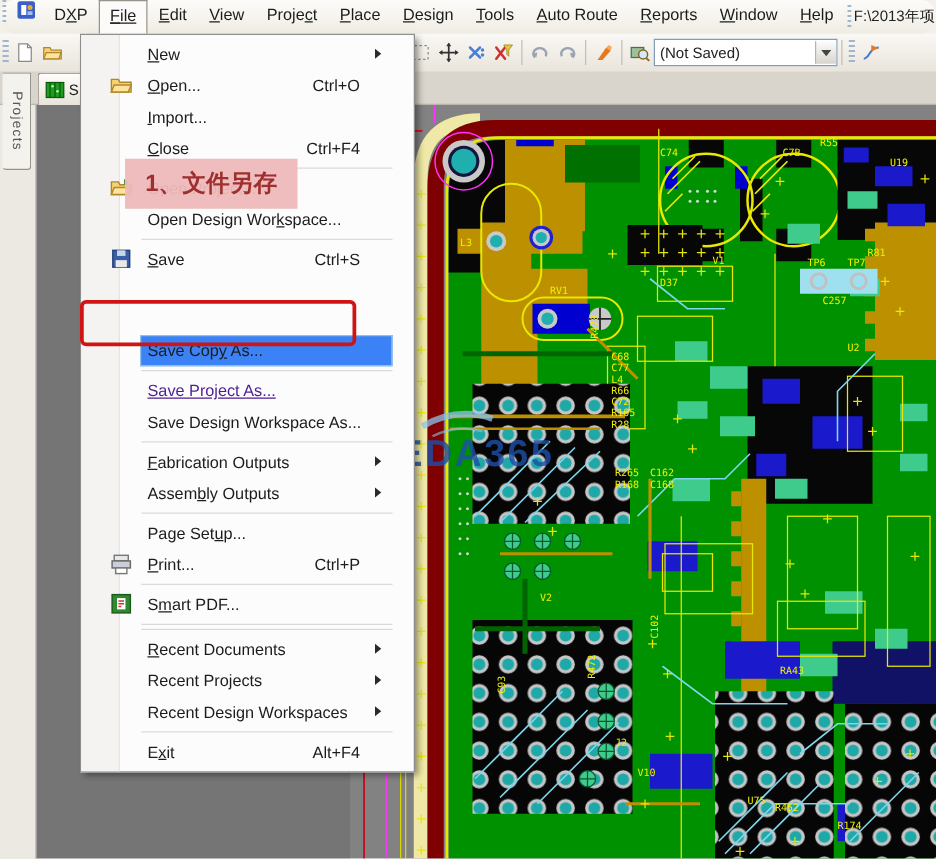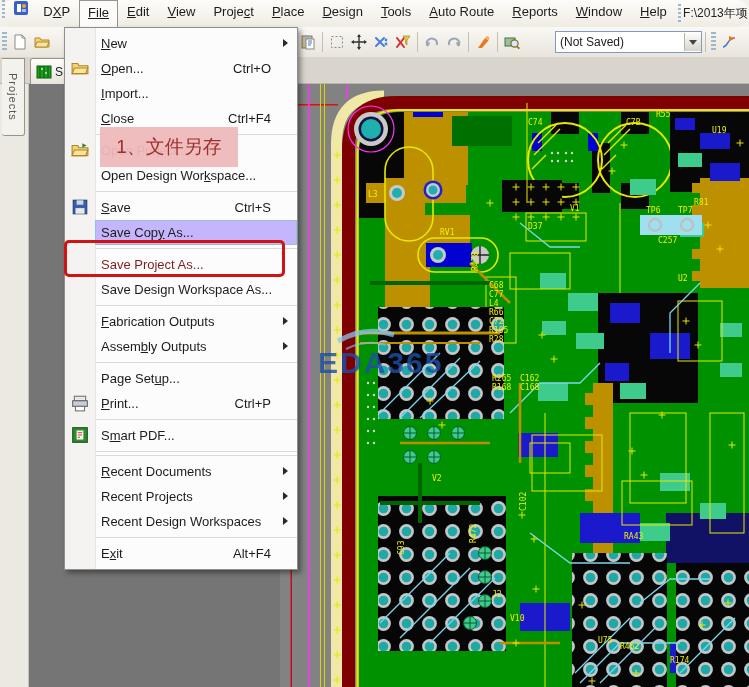--- a/index.html
+++ b/index.html
@@ -18,21 +18,21 @@
     padding:4px 8px 6px 8px;position:relative;z-index:21;text-decoration:underline;}
   #mb-path{margin-left:auto;display:flex;align-items:center;overflow:hidden;}
   #mb-path .txt{font-size:12px;color:#222;overflow:hidden;}
   u{text-decoration:underline;}
   
   #toolbar{position:absolute;left:0;top:27px;width:749px;height:30px;
     background:linear-gradient(#FAF8F4,#E9E5DC);display:flex;align-items:center;z-index:5;}
   .tb-btn{width:22px;height:22px;display:flex;align-items:center;justify-content:center;flex:0 0 auto;}
   .tb-sep{width:1px;height:20px;background:#C3BFB5;margin:0 3px;flex:0 0 auto;}
   .combo{width:145px;height:20px;border:1px solid #7F9DB9;background:#fff;display:flex;
-    align-items:center;font-size:12px;color:#222;flex:0 0 auto;margin-left:32px;}
+    align-items:center;font-size:12px;color:#222;flex:0 0 auto;}
   .combo .val{flex:1;padding-left:4px;}
   .combo .btn{width:16px;height:18px;background:linear-gradient(#FDFDFD,#D8D4CC);
     border-left:1px solid #B8B4AC;display:flex;align-items:center;justify-content:center;}
   .tri-d{width:0;height:0;border-left:4px solid transparent;border-right:4px solid transparent;
     border-top:5px solid #444;}
   
   #tabrow{position:absolute;left:0;top:57px;width:749px;height:26px;background:#D9D5CC;
     border-bottom:1px solid #B9B5AB;z-index:2;}
   #doctab{position:absolute;left:30px;top:58px;width:62px;height:25px;
     background:linear-gradient(#FEFDFB,#E8E4DB);border:1px solid #98948C;border-bottom:none;
@@ -45,34 +45,34 @@
   
   #leftstrip{position:absolute;left:0;top:83px;width:28px;height:604px;background:#ECE9E2;
     border-right:1px solid #C6C2B9;z-index:1;}
   #grayzone{position:absolute;left:28px;top:83px;width:252px;height:604px;background:#757575;z-index:0;}
   #pcb{position:absolute;left:280px;top:83px;width:469px;height:604px;z-index:0;}
   .pl{font:8px "DejaVu Sans Mono",monospace;fill:#F0F000;}
   .wm{font:bold 30px "Liberation Sans",sans-serif;fill:#1E4FA8;opacity:.82;letter-spacing:2px;}
   
   #filemenu{position:absolute;left:64px;top:27px;width:232px;background:#FCFCFC;
     border:1px solid #8E8E8E;box-shadow:3px 3px 5px rgba(0,0,0,.4);z-index:20;
-    padding:3px 0;font-size:13px;color:#1c1c1c;}
+    padding:3px 17px;font-size:13px;color:#1c1c1c;}
   #filemenu::before{content:"";position:absolute;left:0;top:0;bottom:0;width:30px;
     background:#F4F3F1;border-right:1px solid #E6E4E0;}
   .mi{position:relative;height:25px;line-height:25px;padding-left:36px;}
   .mi .ic{position:absolute;left:6px;top:3px;width:18px;height:18px;}
   .mi .sc{position:absolute;right:26px;}
   .mi .arr{position:absolute;right:9px;top:8px;width:0;height:0;
     border-top:4px solid transparent;border-bottom:4px solid transparent;border-left:5px solid #2a2a2a;}
-  .mi.dis{color:#7f1d1d;}
-  .mi.hl{background:#c4b5fd;outline:1px solid #8FC0E8;outline-offset:-1px;margin-left:30px;padding-left:6px;}
+  .mi.dis{color:#4c1d95;text-decoration:underline;}
+  .mi.hl{background:#3b82f6;outline:1px solid #8FC0E8;outline-offset:-1px;margin-left:30px;padding-left:6px;margin-top:48px;}
   .msep{height:1px;background:#DADada;margin:3px 0 3px 31px;}
   
   #callout{position:absolute;left:100px;top:127px;width:138px;height:40px;
-    background:rgba(238,185,185,.95);color:#9E2F2F;font-weight:normal;font-size:19px;
+    background:rgba(238,185,185,.95);color:#9E2F2F;font-weight:bold;font-size:19px;
     display:flex;align-items:center;justify-content:center;z-index:25;
     font-family:"Liberation Sans",sans-serif;white-space:nowrap;}
   #redbox{position:absolute;left:64px;top:240px;width:215px;height:31px;
     border:3px solid #D01414;border-radius:5px;z-index:26;}
 </style>
 </head>
 <body>
 
 <div id="app">
 

